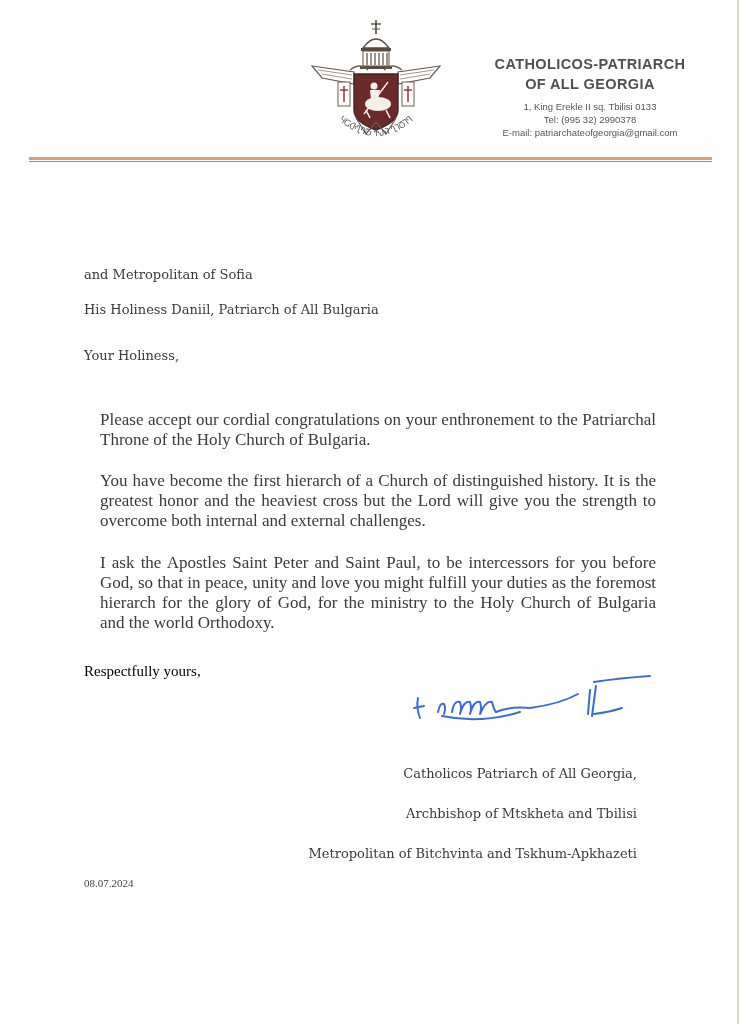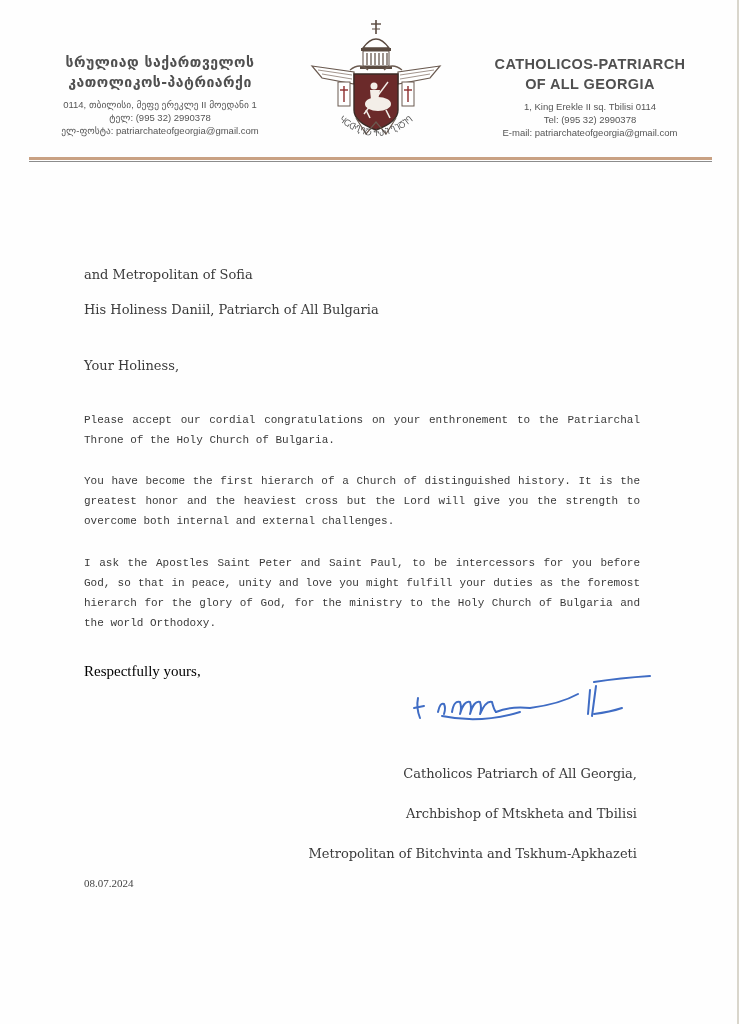--- a/index.html
+++ b/index.html
@@ -16,45 +16,38 @@
   .hdr-right { position: absolute; left: 470px; top: 54px; width: 240px; text-align: center; color: #555; font-family: "Liberation Sans", sans-serif; }
   .hdr-right .t1 { font-size: 14.5px; font-weight: bold; letter-spacing: 0.4px; line-height: 20px; color: #505050; }
   .hdr-right .small { font-size: 9.5px; line-height: 13px; color: #555; }
   .hdr-right .addr { margin-top: 6px; }
 
   .emblem { position: absolute; left: 308px; top: 18px; width: 136px; height: 128px; }
 
   .rule-top { position: absolute; left: 29px; top: 157px; width: 683px; height: 3px; background: #c9a183; }
   .rule-bottom { position: absolute; left: 29px; top: 161px; width: 683px; height: 1px; background: #8c8c8c; }
   .recipient { position: absolute; left: 84px; top: 257px; line-height: 35px; font-family: "DejaVu Serif", serif; font-size: 13px; color: #3a3a3a; }
-  .salutation { position: absolute; left: 84px; top: 358px; font-family: "DejaVu Serif", serif; font-size: 13px; color: #3a3a3a; }
-  .para { position: absolute; left: 84px; width: 556px; font-family: Liberation Mono, monospace; font-size: 11px; line-height: 20px; color: #3a3a3a; text-align: justify; }
+  .salutation { position: absolute; left: 84px; top: 348px; font-family: "DejaVu Serif", serif; font-size: 13px; color: #3a3a3a; }
+  .para { position: absolute; left: 100px; width: 556px; font-family: Liberation Serif, serif; font-size: 17px; line-height: 20px; color: #3a3a3a; text-align: justify; }
   .p1 { top: 410px; }
   .p2 { top: 471px; }
   .p3 { top: 553px; }
   .closing { position: absolute; left: 84px; top: 654px; font-family: "Liberation Serif", serif; font-size: 15px; color: #000000; margin-top: 9px; }
 
   .signature { position: absolute; left: 400px; top: 668px; width: 260px; height: 62px; }
 
   .sig-block { position: absolute; right: 102px; top: 754px; text-align: right; font-family: "DejaVu Serif", serif; font-size: 13px; color: #3a3a3a; line-height: 40px; margin-left: 12px; }
   .date { position: absolute; left: 84px; top: 877px; font-family: "Liberation Serif", serif; font-size: 11px; color: #444; }
 </style>
 </head>
 <body>
 
 <div class="page">
   <div class="right-edge"></div>
 
-  <div class="hdr-left">
-    <div class="t1">სრულიად საქართველოს</div>
-    <div class="t2">კათოლიკოს-პატრიარქი</div>
-    <div class="small addr">0114, თბილისი, მეფე ერეკლე II მოედანი 1</div>
-    <div class="small">ტელ: (995 32) 2990378</div>
-    <div class="small">ელ-ფოსტა: patriarchateofgeorgia@gmail.com</div>
-  </div>
 
   <div class="emblem">
     <svg width="136" height="128" viewBox="0 0 136 128">
 
       <line x1="68" y1="2" x2="68" y2="16" stroke="#5a4a40" stroke-width="1.6"></line>
       <line x1="63" y1="6" x2="73" y2="6" stroke="#5a4a40" stroke-width="1.4"></line>
       <line x1="64" y1="11" x2="72" y2="11" stroke="#5a4a40" stroke-width="1"></line>
 
       <path d="M55 30 Q68 12 81 30 Z" fill="#fff" stroke="#5a4a40" stroke-width="1.4"></path>
       <rect x="53" y="30" width="30" height="3" fill="#5a4a40"></rect>
@@ -103,21 +96,21 @@
       <path id="mottoArc" d="M28 100 Q68 136 108 100" fill="none" stroke="none"></path>
       <text font-family="DejaVu Sans, sans-serif" font-size="8" fill="#4a4a4a">
         <textPath href="#mottoArc" startOffset="50%" text-anchor="middle">ႷႺႧႢႤႠ ႵႰႨ ႢႨႣႨႤ</textPath>
       </text>
     </svg>
   </div>
 
   <div class="hdr-right">
     <div class="t1">CATHOLICOS-PATRIARCH</div>
     <div class="t1">OF ALL GEORGIA</div>
-    <div class="small addr">1, King Erekle II sq. Tbilisi 0114</div>
+    <div class="small addr">1, King Erekle II sq. Tbilisi 0133</div>
     <div class="small">Tel: (995 32) 2990378</div>
     <div class="small">E-mail: patriarchateofgeorgia@gmail.com</div>
   </div>
 
   <div class="rule-top"></div>
   <div class="rule-bottom"></div>
 
   <div class="recipient">
     <div>and Metropolitan of Sofia</div>
     <div>His Holiness Daniil, Patriarch of All Bulgaria</div>

